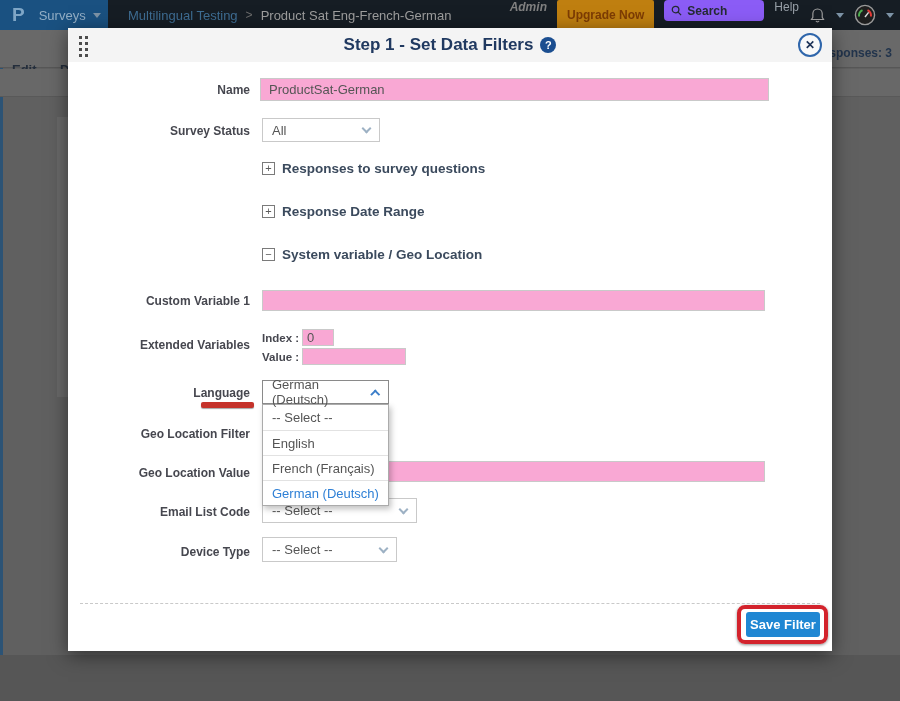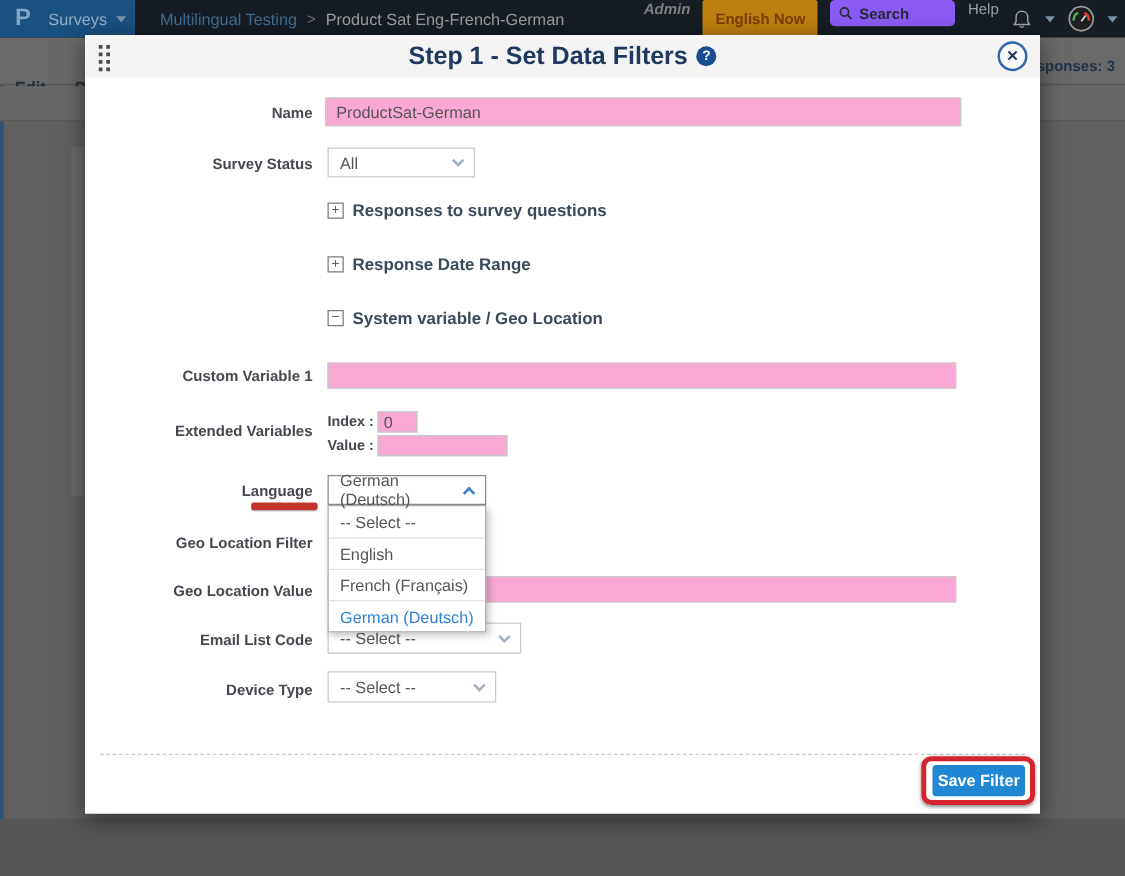--- a/index.html
+++ b/index.html
@@ -34,21 +34,21 @@
   .toolbar-band { position:absolute; left:0; top:69px; width:900px; height:28px; background:#686868; border-bottom:1px solid #595959; z-index:1; }
   .panel-sliver { position:absolute; left:57px; top:117px; width:11px; height:280px; background:#6a6a6a; z-index:1; }
   .footer-band { position:absolute; left:0; top:655px; width:900px; height:46px; background:#565656; z-index:1; }
 
   
   .modal { position:absolute; left:68px; top:28px; width:764px; height:623px; background:#ffffff; box-shadow:0 4px 18px rgba(0,0,0,.5); z-index:10; }
   .modal-head { position:absolute; left:0; top:0; width:100%; height:34px; background:#f4f4f4; }
   .drag-handle { position:absolute; left:11px; top:8px; display:grid; grid-template-columns:repeat(2,4px); grid-template-rows:repeat(4,4px); gap:2px; cursor:grab; }
   .drag-handle i { width:3px; height:3px; background:#4d4d4d; }
   .modal-title-row { position:absolute; left:0; top:0; width:100%; height:34px; display:flex; align-items:center; justify-content:center; gap:7px; }
-  .modal-title { font-size:20px; font-weight:700; color:#203960; }
+  .modal-title { font-size:17px; font-weight:700; color:#203960; }
   .help-circle { width:16px; height:16px; border-radius:50%; background:#1b4e90; color:#fff; font-size:11px; font-weight:700; display:flex; align-items:center; justify-content:center; cursor:pointer; }
   .close-btn { position:absolute; right:10px; top:5px; width:24px; height:24px; border-radius:50%; border:2px solid #2f66ab; background:#f9f9f9; color:#1a3055; font-size:12px; font-weight:700; display:flex; align-items:center; justify-content:center; cursor:pointer; }
 
   .flabel { position:absolute; left:0; width:182px; text-align:right; font-size:12px; font-weight:700; color:#46474f; }
   .tinput { position:absolute; border:1px solid #c9c9c9; background:#f9a8d4; font-family:inherit; font-size:13px; color:#555; padding:0 8px; outline:none; }
   .selectbox { position:absolute; border:1px solid #c9c9c9; background:#fff; display:flex; align-items:center; justify-content:space-between; padding:0 9px; font-size:13px; color:#555; cursor:pointer; }
   .chev { width:7px; height:7px; border-right:2px solid #9db1c4; border-bottom:2px solid #9db1c4; transform:rotate(45deg); margin-top:-3px; }
   .chev.up { transform:rotate(-135deg); border-color:#3c7ec9; margin-top:4px; }
 
   .section-row { position:absolute; left:194px; display:flex; align-items:center; gap:7px; cursor:pointer; }
@@ -80,21 +80,21 @@
       <span class="surveys-label">Surveys</span>
       <span class="caret-down"></span>
     </div>
     <nav class="breadcrumb">
       <span class="bc-root">Multilingual Testing</span>
       <span class="bc-sep">&gt;</span>
       <span class="bc-current">Product Sat Eng-French-German</span>
     </nav>
     <div class="topbar-right">
       <span class="admin-label">Admin</span>
-      <button class="upgrade-btn">English Now</button>
+      <button class="upgrade-btn">Upgrade Now</button>
       <div class="search-box">
         <svg width="11" height="11" viewBox="0 0 12 12">
             <circle cx="5" cy="5" r="3.6" fill="none" stroke="#252b33" stroke-width="1.4"></circle>
             <line x1="7.8" y1="7.8" x2="11" y2="11" stroke="#252b33" stroke-width="1.4"></line>
           </svg>
         <span>Search</span>
       </div>
       <span class="help-label">Help</span>
       <div class="icon-wrap">
         <svg width="17" height="18" viewBox="0 0 18 18">

